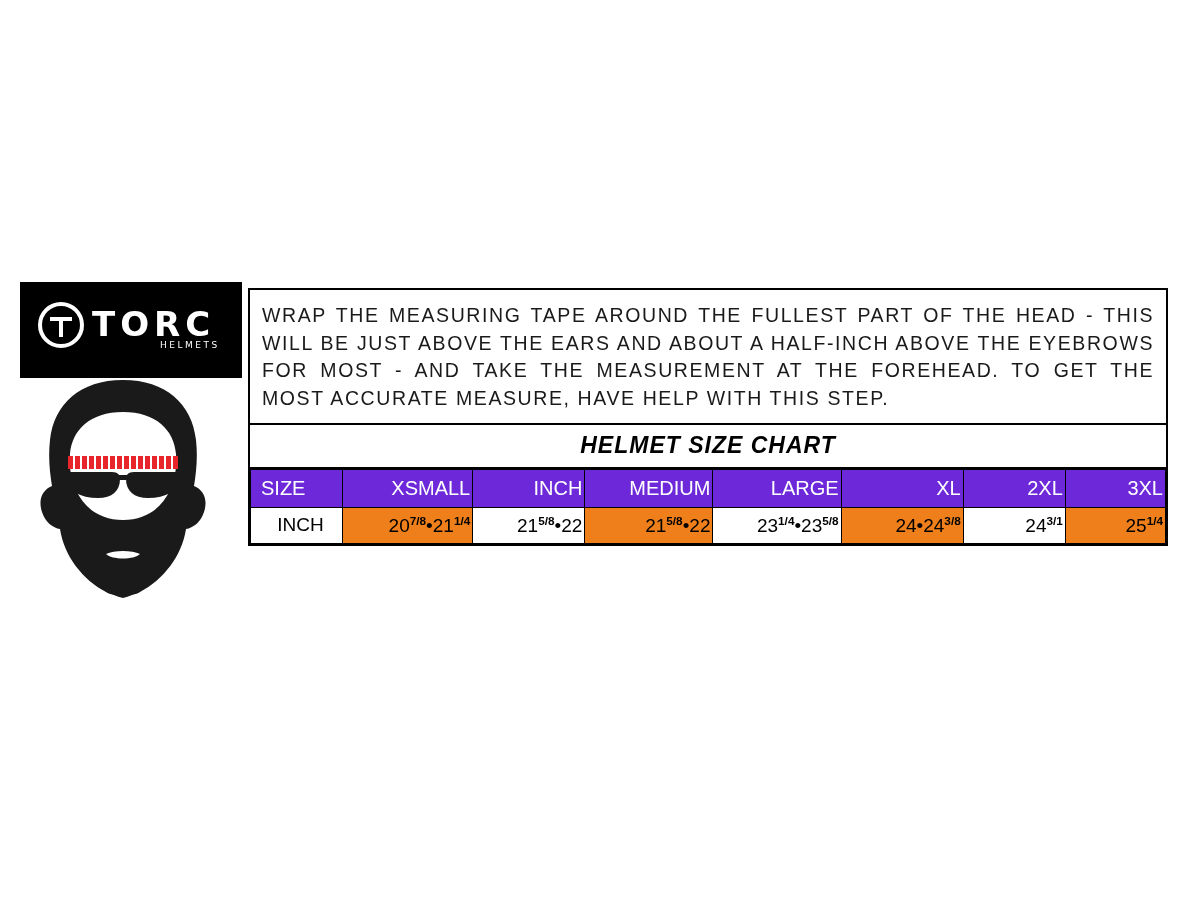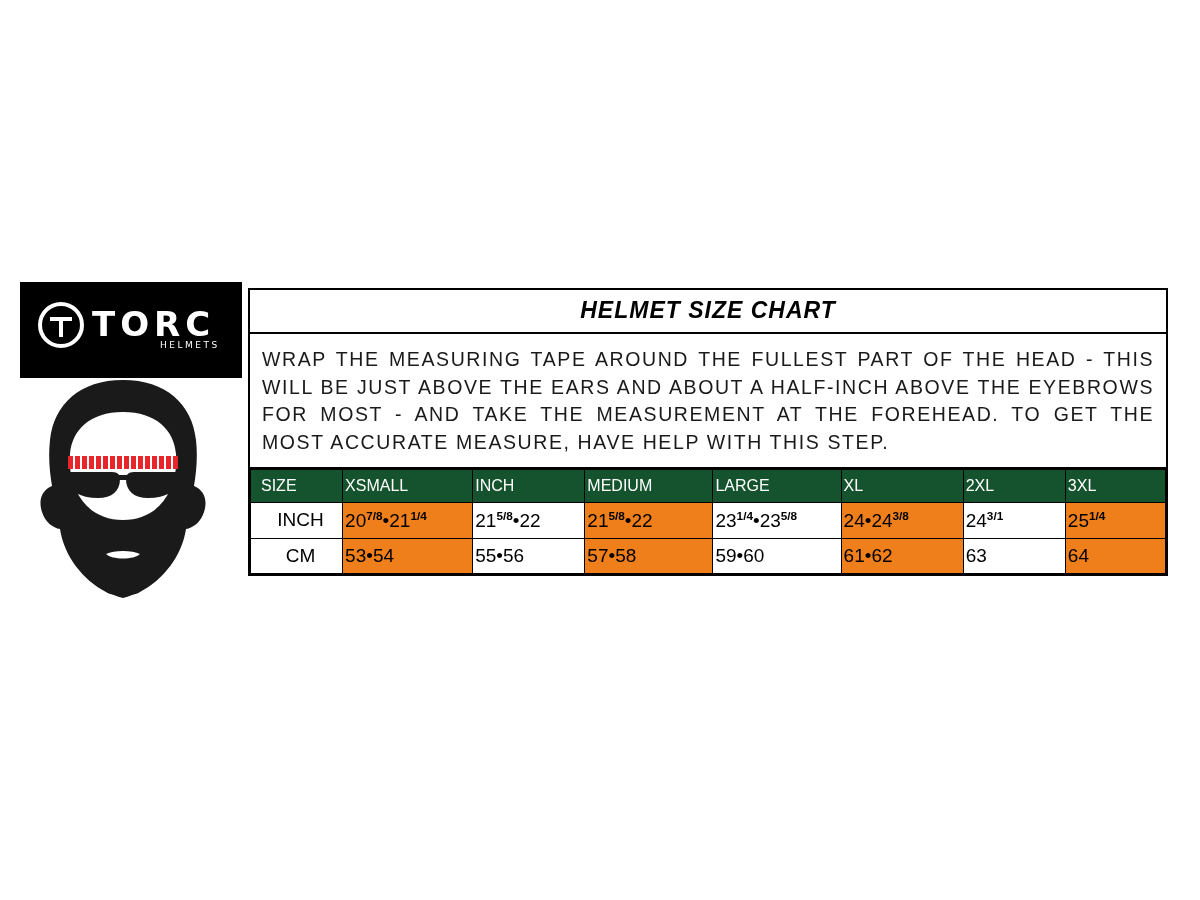--- a/index.html
+++ b/index.html
@@ -120,32 +120,32 @@
     color: #000000;
   }
 
   table {
     border-collapse: collapse;
     width: 100%;
     table-layout: fixed;
   }
   th, td {
     border: 1px solid #000000;
-    text-align: left;
+    text-align: right;
     vertical-align: middle;
     font-size: 19px;
     padding: 6px 2px;
     color: #000000;
     white-space: nowrap;
   }
   thead th {
-    background: #14532d;
+    background: #6d28d9;
     color: #ffffff;
     font-weight: normal;
-    font-size: 16px;
+    font-size: 20px;
     padding: 7px 2px;
     border-color: #000000;
   }
   thead th.lbl { text-align: left; padding-left: 10px; }
   tbody td.lbl { text-align: center; padding-left: 10px; font-size: 19px; }
   td.hl { background: #ef7f1a; }
   sup { font-size: 0.62em; vertical-align: super; font-weight: bold; }
 
   
   col.c0 { width: 92px; }
@@ -216,23 +216,23 @@
 
     <path d="M78 176 C86 172 104 172 112 176 C106 182 84 182 78 176 Z" fill="#ffffff"></path>
 
     <path d="M50 160 C52 190 70 214 95 220 C120 214 138 190 140 160
              C134 176 120 186 95 186 C70 186 56 176 50 160 Z" fill="#1a1a1a"></path>
   </svg>
 </div>
 
 <div id="right-col">
 
+  <div id="instructions">WRAP THE MEASURING TAPE AROUND THE FULLEST PART OF THE HEAD - THIS WILL BE JUST ABOVE THE EARS AND ABOUT A HALF-INCH ABOVE THE EYEBROWS FOR MOST - AND TAKE THE MEASUREMENT AT THE FOREHEAD. TO GET THE MOST ACCURATE MEASURE, HAVE HELP WITH THIS STEP.</div>
+
   <div id="chart-title">HELMET SIZE CHART</div>
-
-  <div id="instructions">WRAP THE MEASURING TAPE AROUND THE FULLEST PART OF THE HEAD - THIS WILL BE JUST ABOVE THE EARS AND ABOUT A HALF-INCH ABOVE THE EYEBROWS FOR MOST - AND TAKE THE MEASUREMENT AT THE FOREHEAD. TO GET THE MOST ACCURATE MEASURE, HAVE HELP WITH THIS STEP.</div>
 
   <table>
     <colgroup>
       <col class="c0">
         <col class="c1">
         <col class="c2">
         <col class="c3">
       <col class="c4">
         <col class="c5">
         <col class="c6">
@@ -262,25 +262,15 @@
 
         <td><span>23</span><sup>1/4</sup><span>•</span><span>23</span><sup>5/8</sup></td>
 
         <td class="hl"><span>24</span><sup></sup><span>•</span><span>24</span><sup>3/8</sup></td>
 
         <td><span>24</span><sup>3/1</sup></td>
 
         <td class="hl"><span>25</span><sup>1/4</sup></td>
       </tr>
 
-      <tr>
-        <td class="lbl">CM</td>
-        <td class="hl">53•54</td>
-        <td>55•56</td>
-        <td class="hl">57•58</td>
-        <td>59•60</td>
-        <td class="hl">61•62</td>
-        <td>63</td>
-        <td class="hl">64</td>
-      </tr>
     </tbody>
   </table>
 </div>
 
 </body></html>

